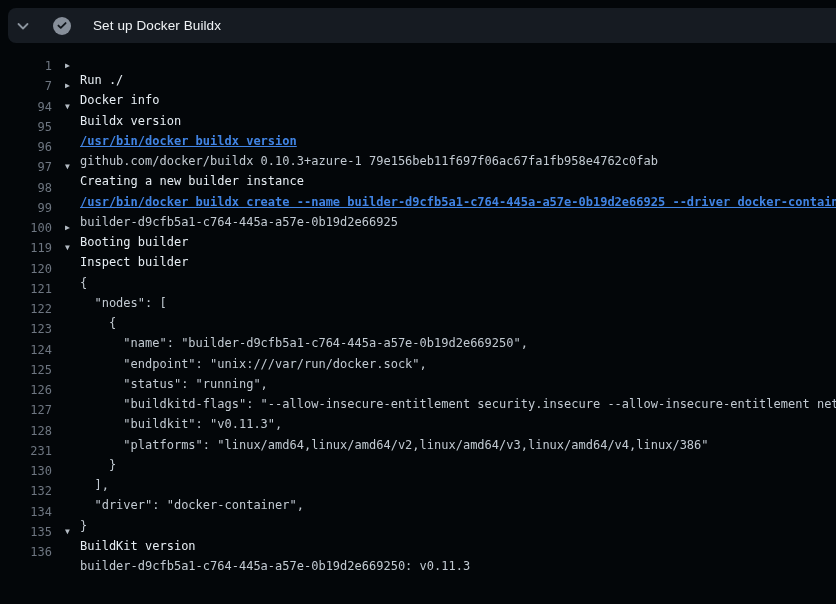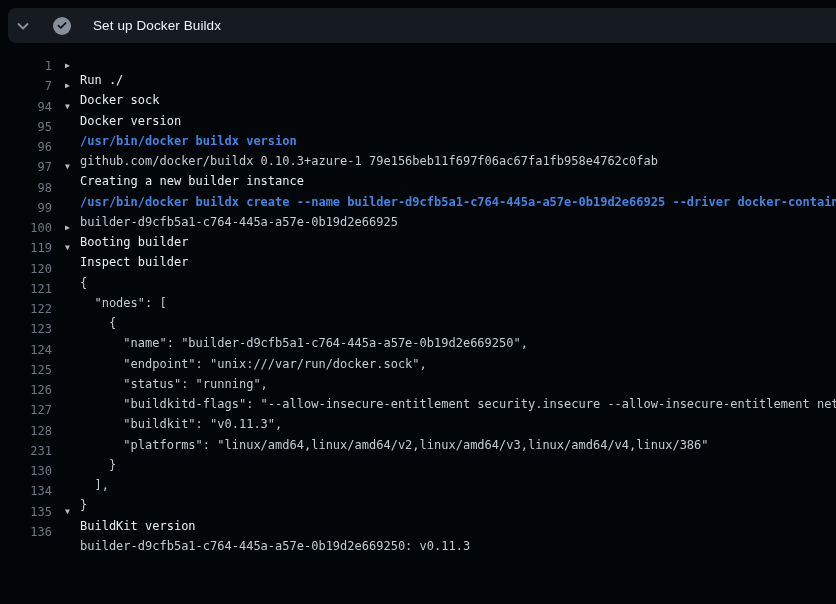--- a/index.html
+++ b/index.html
@@ -48,21 +48,21 @@
   }
   .marker{
     width:28px;flex:none;padding-left:13px;
     font-size:8px;color:#b4bcc4;
   }
   .text{
     flex:1;white-space:pre;overflow:hidden;margin-top:28px;
   }
   .row.group .text{color:var(--group-text);}
   .row.out   .text{color:var(--output-text);}
-  .row.cmd   .text{color:var(--command-text);font-weight:bold;}
+  .row.cmd   .text{color:var(--command-text);font-weight:bold;text-decoration:underline;}
 </style>
 </head>
 <body>
 
 <div class="step-header">
   <span class="chev">
     <svg width="16" height="16" viewBox="0 0 16 16">
       <path d="M3.5 6 L8 10.5 L12.5 6" stroke="#8b949e" stroke-width="1.8" fill="none" stroke-linecap="round" stroke-linejoin="round"></path>
     </svg>
   </span>
@@ -77,26 +77,26 @@
 
 <div class="log">
     <div class="row group">
       <span class="num">1</span>
       <span class="marker">▶</span>
       <span class="text">Run ./</span>
     </div>
     <div class="row group">
       <span class="num">7</span>
       <span class="marker">▶</span>
-      <span class="text">Docker sock</span>
+      <span class="text">Docker info</span>
     </div>
     <div class="row group">
       <span class="num">94</span>
       <span class="marker">▼</span>
-      <span class="text">Docker version</span>
+      <span class="text">Buildx version</span>
     </div>
     <div class="row cmd">
       <span class="num">95</span>
       <span class="marker"></span>
       <span class="text">/usr/bin/docker buildx version</span>
     </div>
     <div class="row out">
       <span class="num">96</span>
       <span class="marker"></span>
       <span class="text">github.com/docker/buildx 0.10.3+azure-1 79e156beb11f697f06ac67fa1fb958e4762c0fab</span>
@@ -175,20 +175,25 @@
       <span class="num">231</span>
       <span class="marker"></span>
       <span class="text">    }</span>
     </div>
     <div class="row out">
       <span class="num">130</span>
       <span class="marker"></span>
       <span class="text">  ],</span>
     </div>
     <div class="row out">
+      <span class="num">132</span>
+      <span class="marker"></span>
+      <span class="text">  "driver": "docker-container",</span>
+    </div>
+    <div class="row out">
       <span class="num">134</span>
       <span class="marker"></span>
       <span class="text">}</span>
     </div>
     <div class="row group">
       <span class="num">135</span>
       <span class="marker">▼</span>
       <span class="text">BuildKit version</span>
     </div>
     <div class="row out">

